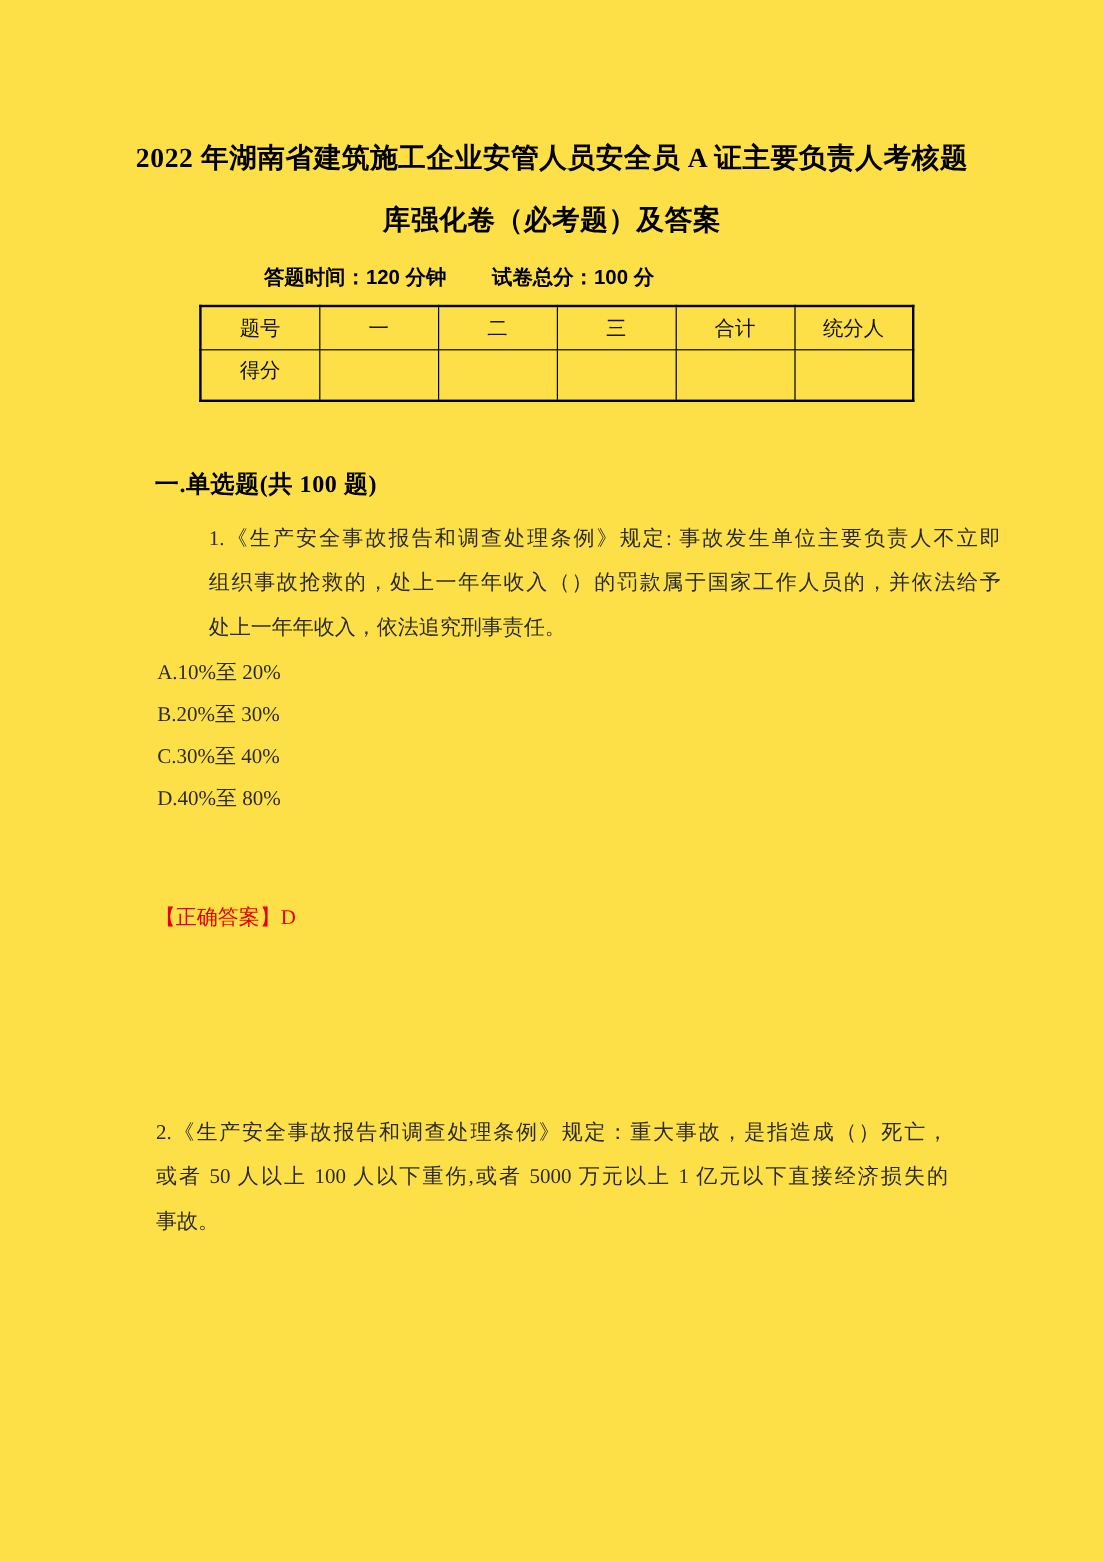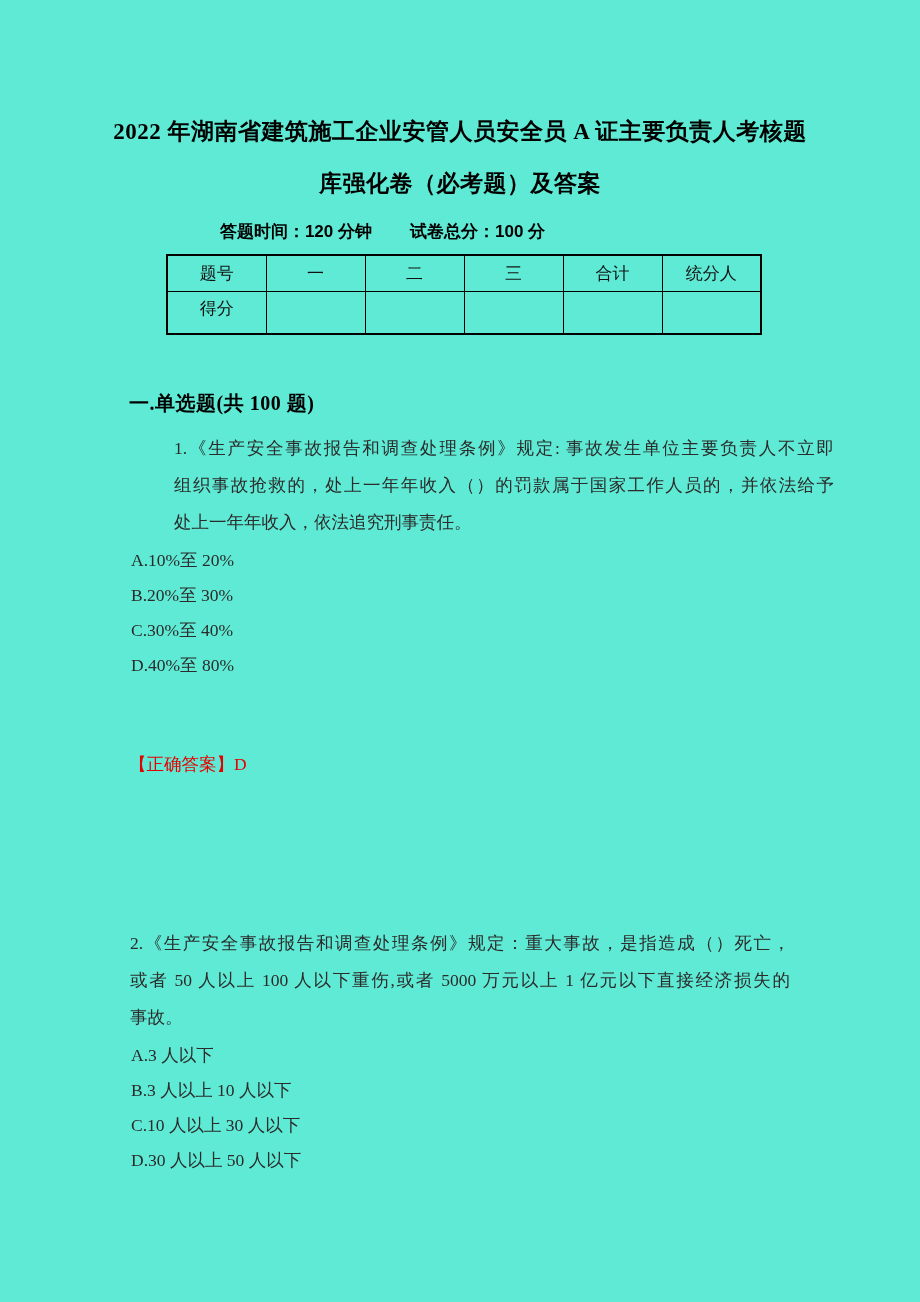--- a/index.html
+++ b/index.html
@@ -1,19 +1,19 @@
 <!DOCTYPE html>
 <html><head>
 <meta charset="utf-8">
 <style>
   html,body{margin:0;padding:0;background:#ffffff;}
   .page{
     position:relative;
     width:920px;height:1302px;
-    background:#5eead4;
+    background:#fde047;
     overflow:hidden;
     font-family:"Liberation Serif","DejaVu Serif",serif;
     color:#1c1c1c;
   }
   
   .doc-title{
     position:absolute;top:106px;left:60px;width:800px;
     text-align:center;font-weight:bold;font-size:23px;line-height:52px;
     color:#000;letter-spacing:0.5px;
   }
@@ -110,20 +110,14 @@
   </div>
 
   <div class="answer-line">【正确答案】D</div>
 
   <div class="qtext q2-text">
     <div class="line j">2.《生产安全事故报告和调查处理条例》规定：重大事故，是指造成（）死亡，</div>
     <div class="line j">或者 50 人以上 100 人以下重伤,或者 5000 万元以上 1 亿元以下直接经济损失的</div>
     <div class="line">事故。</div>
   </div>
 
-  <div class="opts q2-options">
-    <div class="opt">A.3 人以下</div>
-    <div class="opt">B.3 人以上 10 人以下</div>
-    <div class="opt">C.10 人以上 30 人以下</div>
-    <div class="opt">D.30 人以上 50 人以下</div>
-  </div>
 
 </div>
 
 </body></html>

